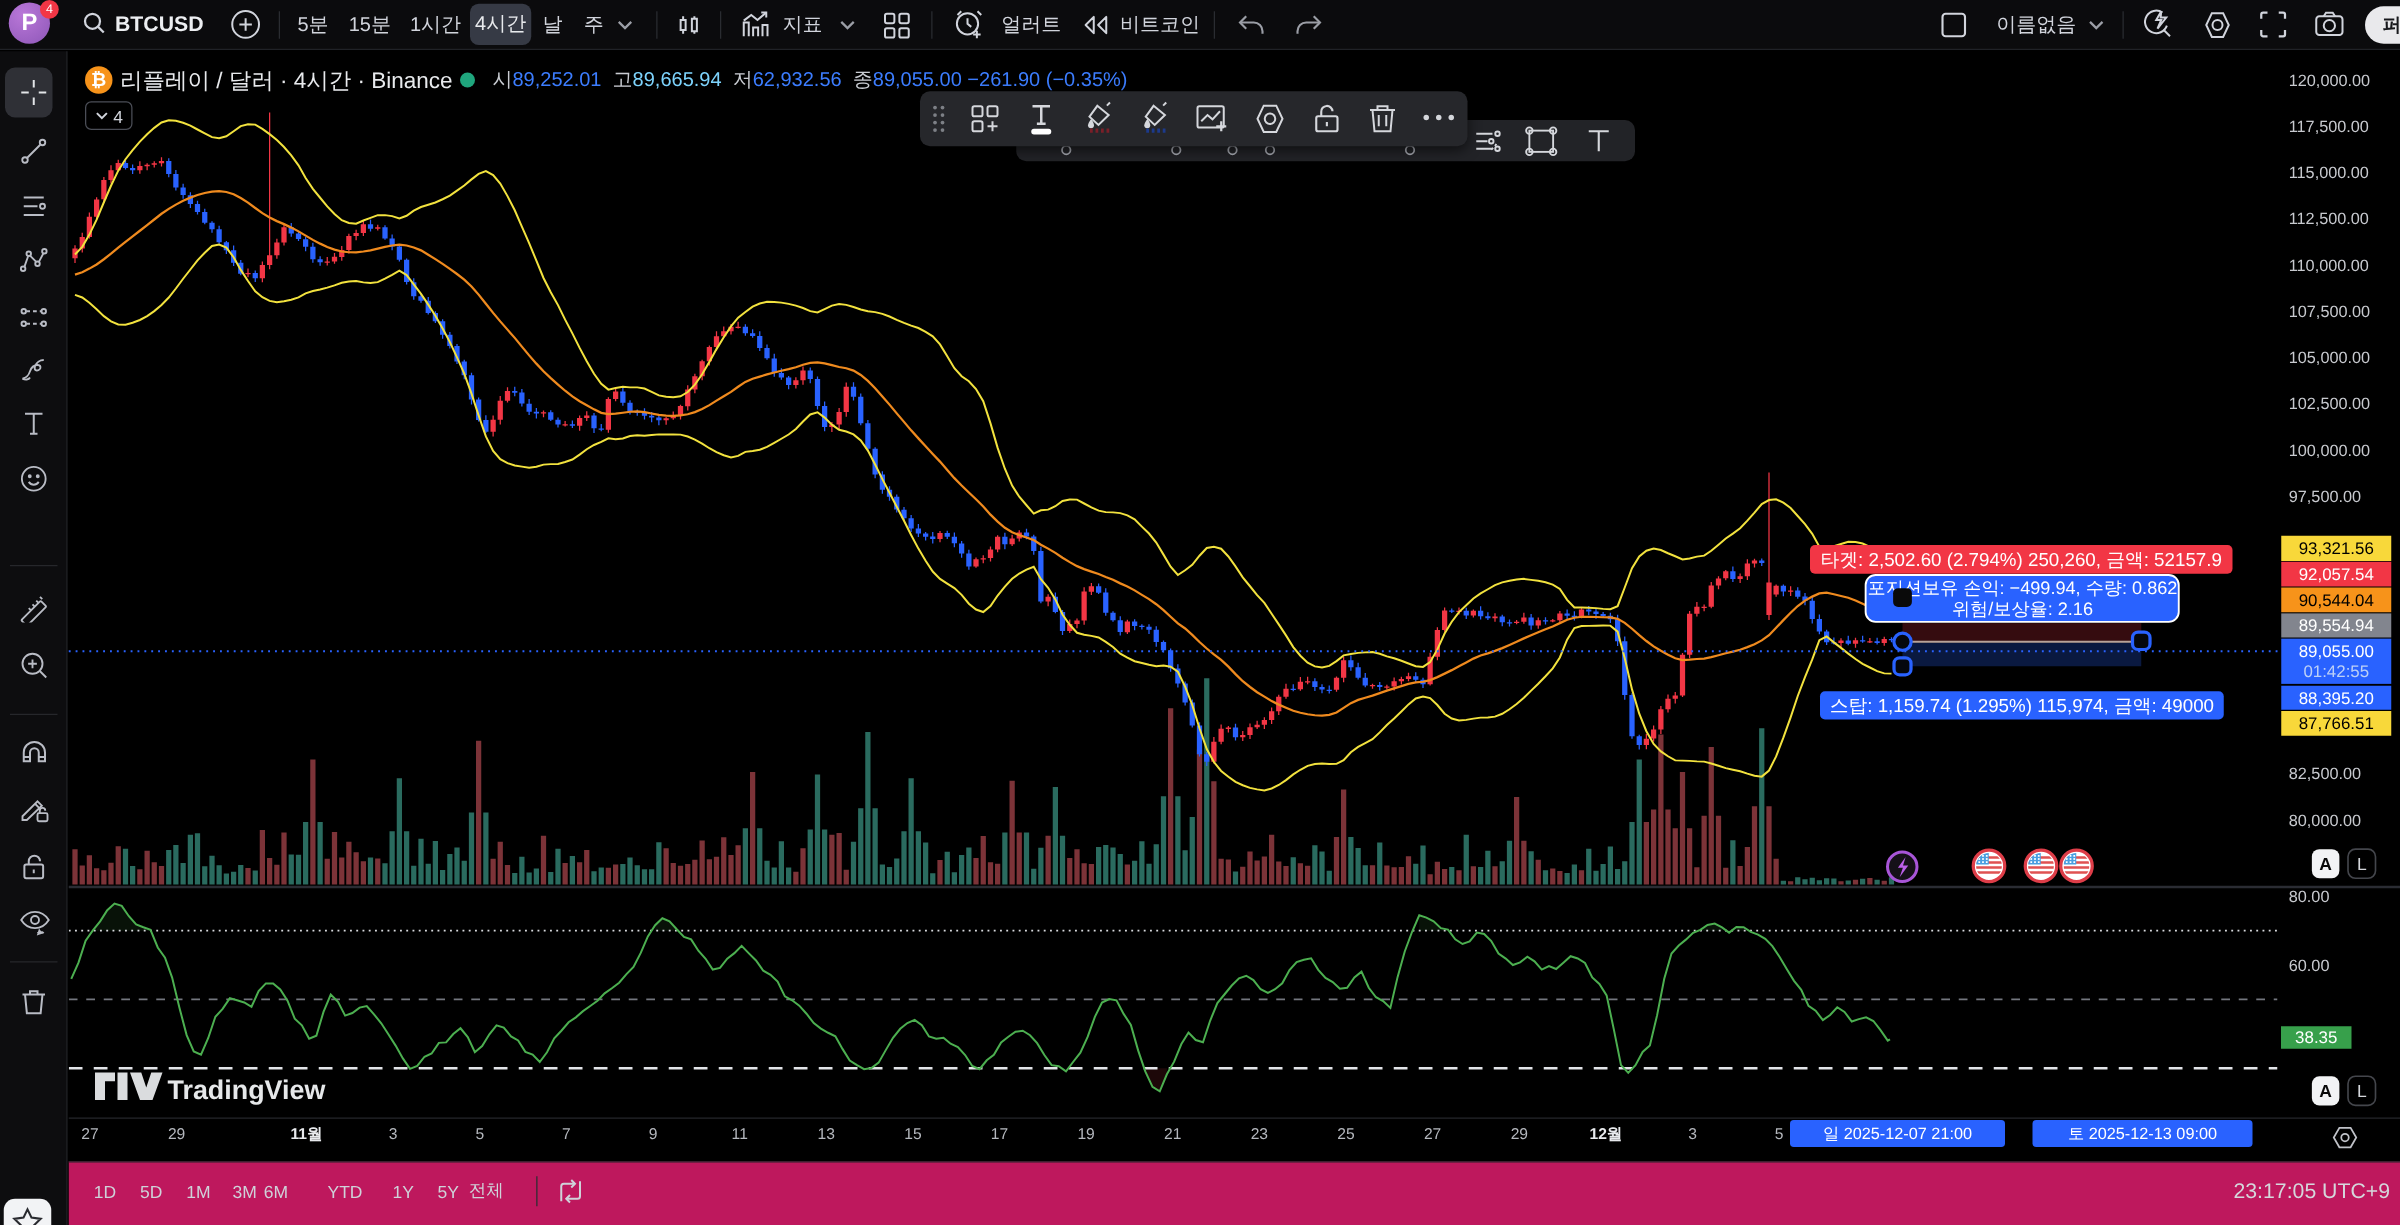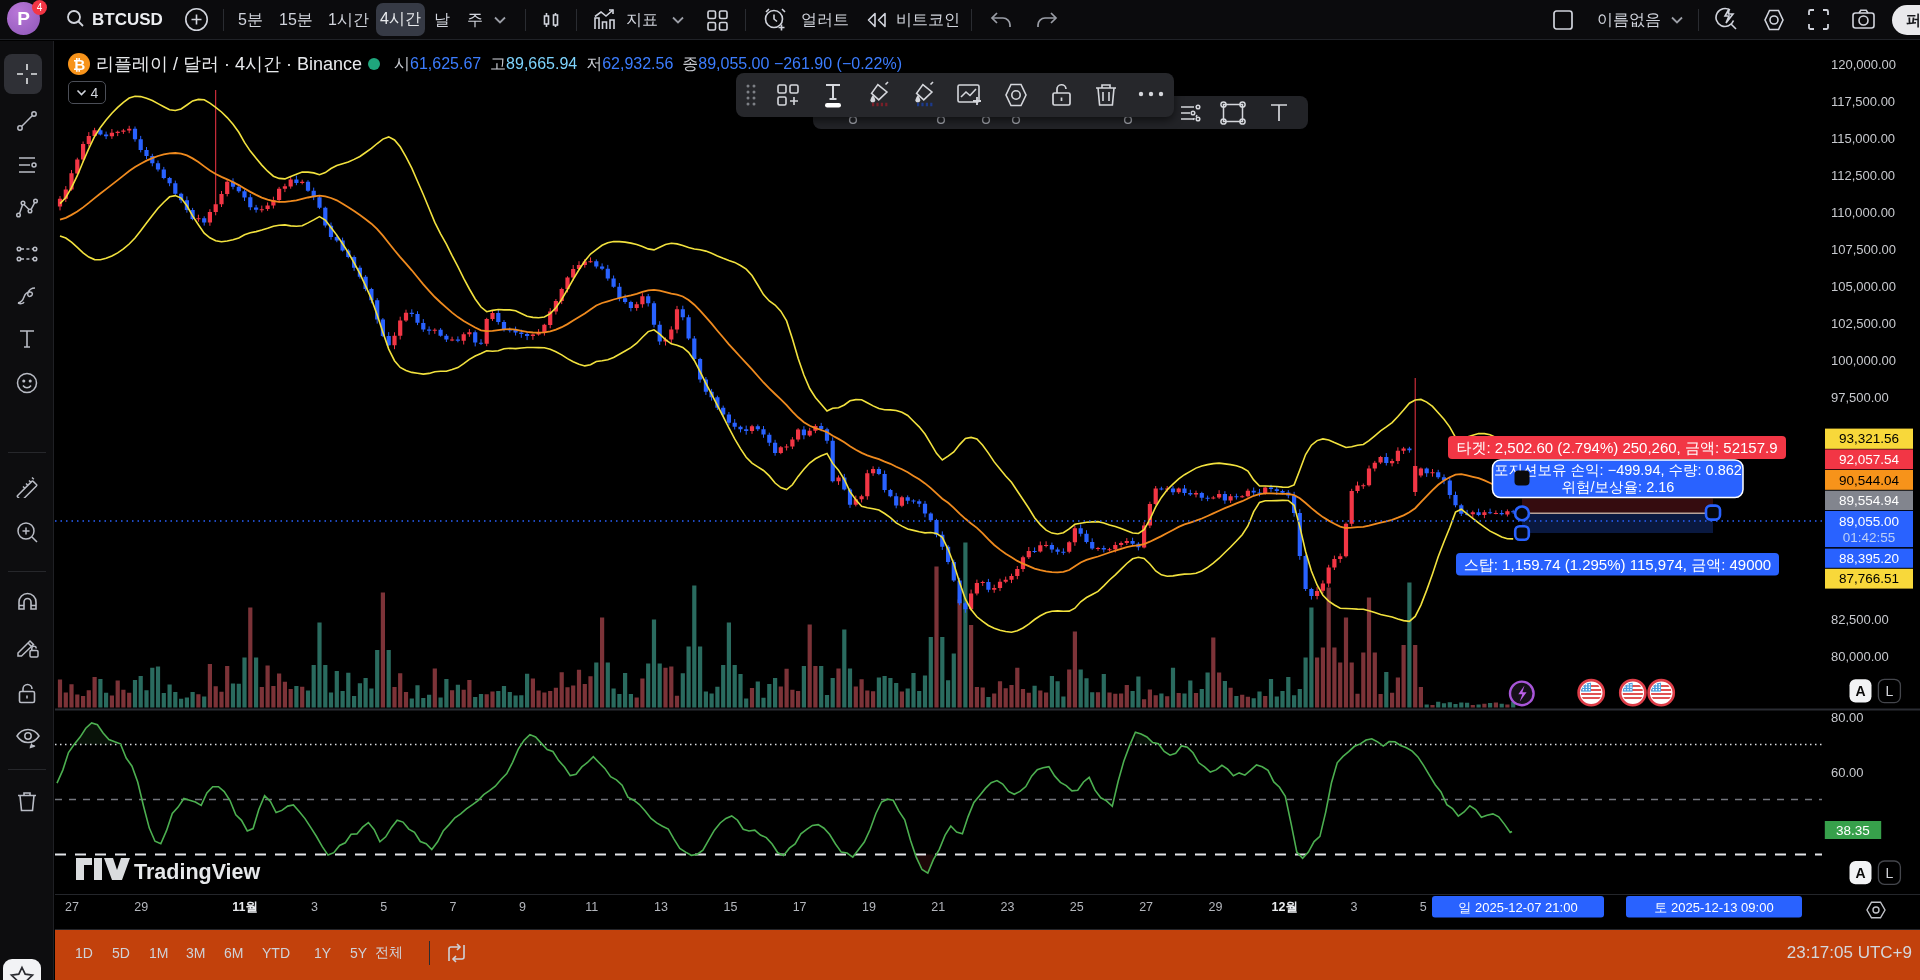--- a/index.html
+++ b/index.html
@@ -12,21 +12,21 @@
 .vsep{position:absolute;top:9px;width:1px;height:22px;background:#2a2c31}
 svg.ic{display:block}
 
 #ltb{position:absolute;left:0;top:41px;width:54px;height:939px;background:#0d0d0f;border-right:1px solid #1f2024;z-index:4}
 .lic{position:absolute;left:15px}
 .lsep{position:absolute;left:8px;width:38px;height:1px;background:#26272b}
 
 #btb{position:absolute;left:813px;top:96px;width:495px;height:33px;background:#222327;border-radius:8px;z-index:6}
 #ftb{position:absolute;left:736px;top:73px;width:438px;height:44px;background:#26272b;border-radius:8px;box-shadow:0 3px 10px rgba(0,0,0,.6);z-index:7;display:flex;align-items:center}
 
-#btm{position:absolute;left:55px;top:929px;width:1865px;height:51px;background:#c2410c;border-top:1px solid #24252a;z-index:5}
+#btm{position:absolute;left:55px;top:929px;width:1865px;height:51px;background:#be185d;border-top:1px solid #24252a;z-index:5}
 .bt{position:absolute;top:8px;height:30px;display:flex;align-items:center;color:#cfd2d9;font-size:14px}
 
 #leg1{position:absolute;left:96px;top:52px;height:23px;display:flex;align-items:center;color:#e8eaed;font-size:18px;z-index:3}
 #leg2{position:absolute;left:68px;top:81px;width:38px;height:23px;border:1px solid #4b4e57;border-radius:5px;color:#d1d4dc;display:flex;align-items:center;justify-content:center;font-size:14px;gap:4px;z-index:3}
 .pill{position:absolute;border-radius:15px;background:#e9e9ec;color:#17181c;font-weight:bold;display:flex;align-items:center;justify-content:center}
 </style></head>
 <body>
 <div id="root">
 <svg id="chart" width="1920" height="980" viewBox="0 0 1920 980" xmlns="http://www.w3.org/2000/svg">
 <defs>
@@ -297,21 +297,21 @@
         <rect x="2" y="5" width="21" height="15" rx="2.5"></rect>
         <path d="M8 5l1.8-2.8h5.4L17 5"></path>
         <circle cx="12.5" cy="12.5" r="4.5"></circle>
       </svg>
  <div class="pill" style="left:1892px;top:5px;width:62px;height:30px;font-size:15px;justify-content:flex-start;padding-left:14px">퍼블</div>
 </div>
 
 <div class="abs" style="left:68px;top:53px;width:22px;height:22px;border-radius:50%;background:#f7931a;z-index:3;color:#fff;font-weight:bold;font-size:15px;display:flex;align-items:center;justify-content:center;transform:rotate(0deg)">₿</div>
 <div id="leg1">리플레이 / 달러 · 4시간 · Binance</div>
 <div class="abs" style="left:368px;top:58px;width:12px;height:12px;border-radius:50%;background:#1fa67d;z-index:3"></div>
-<div class="abs" style="left:394px;top:54px;font-size:16px;z-index:3;color:#c9ccd2">시<span style="color:#3c7dff">61,625.67</span>&nbsp;&nbsp;고<span style="color:#7dd3fc">89,665.94</span>&nbsp;&nbsp;저<span style="color:#3c7dff">62,932.56</span>&nbsp;&nbsp;종<span style="color:#3c7dff">89,055.00</span>&nbsp;<span style="color:#3c7dff">−261.90 (−0.22%)</span></div>
+<div class="abs" style="left:394px;top:54px;font-size:16px;z-index:3;color:#c9ccd2">시<span style="color:#3c7dff">89,252.01</span>&nbsp;&nbsp;고<span style="color:#7dd3fc">89,665.94</span>&nbsp;&nbsp;저<span style="color:#3c7dff">62,932.56</span>&nbsp;&nbsp;종<span style="color:#3c7dff">89,055.00</span>&nbsp;<span style="color:#3c7dff">−261.90 (−0.35%)</span></div>
 <div id="leg2"><svg width="11" height="8" viewBox="0 0 11 8" fill="none" stroke="#d1d4dc" stroke-width="1.6">
         <path d="M1.5 1.5l4 4 4-4"></path>
       </svg>4</div>
 
 <div id="ltb">
  <div class="abs" style="left:4px;top:13px;width:38px;height:40px;background:#2f3036;border-radius:8px"></div>
  <svg class="lic" style="top:21px" width="24" height="24" viewBox="0 0 24 24" fill="none" stroke="#e3e5e8" stroke-width="1.6">
         <path d="M12 2v6M12 16v6M2 12h6M16 12h6"></path>
       </svg>
  <svg class="lic" style="top:68px" width="24" height="24" viewBox="0 0 24 24" fill="none" stroke="#b9bcc5" stroke-width="1.5">
@@ -476,21 +476,21 @@
         <circle cx="15" cy="5" r="2.2"></circle>
         <circle cx="25" cy="5" r="2.2"></circle>
       </svg>
 </div>
 
 <div id="btm">
  <div class="bt" style="left:20px">1D</div>
  <div class="bt" style="left:57px">5D</div>
  <div class="bt" style="left:94px">1M</div>
  <div class="bt" style="left:131px">3M</div>
- <div class="bt" style="left:169px">6M</div>
+ <div class="bt" style="left:156px">6M</div>
  <div class="bt" style="left:207px">YTD</div>
  <div class="bt" style="left:259px">1Y</div>
  <div class="bt" style="left:295px">5Y</div>
  <div class="bt" style="left:320px">전체</div>
  <div class="abs" style="left:374px;top:11px;width:1px;height:24px;background:#2a2c31"></div>
  <svg class="ic abs" style="left:390px;top:11px" width="24" height="24" viewBox="0 0 24 24" fill="none" stroke="#cfd2d9" stroke-width="1.6">
         <path d="M4 20V8a2 2 0 0 1 2-2h9M19 4v12a2 2 0 0 1-2 2H8"></path>
         <path d="M12 3l3 3-3 3M11 21l-3-3 3-3"></path>
       </svg>
  <div class="bt" style="right:8px;font-size:17px;color:#d5d7dc">23:17:05 UTC+9</div>

